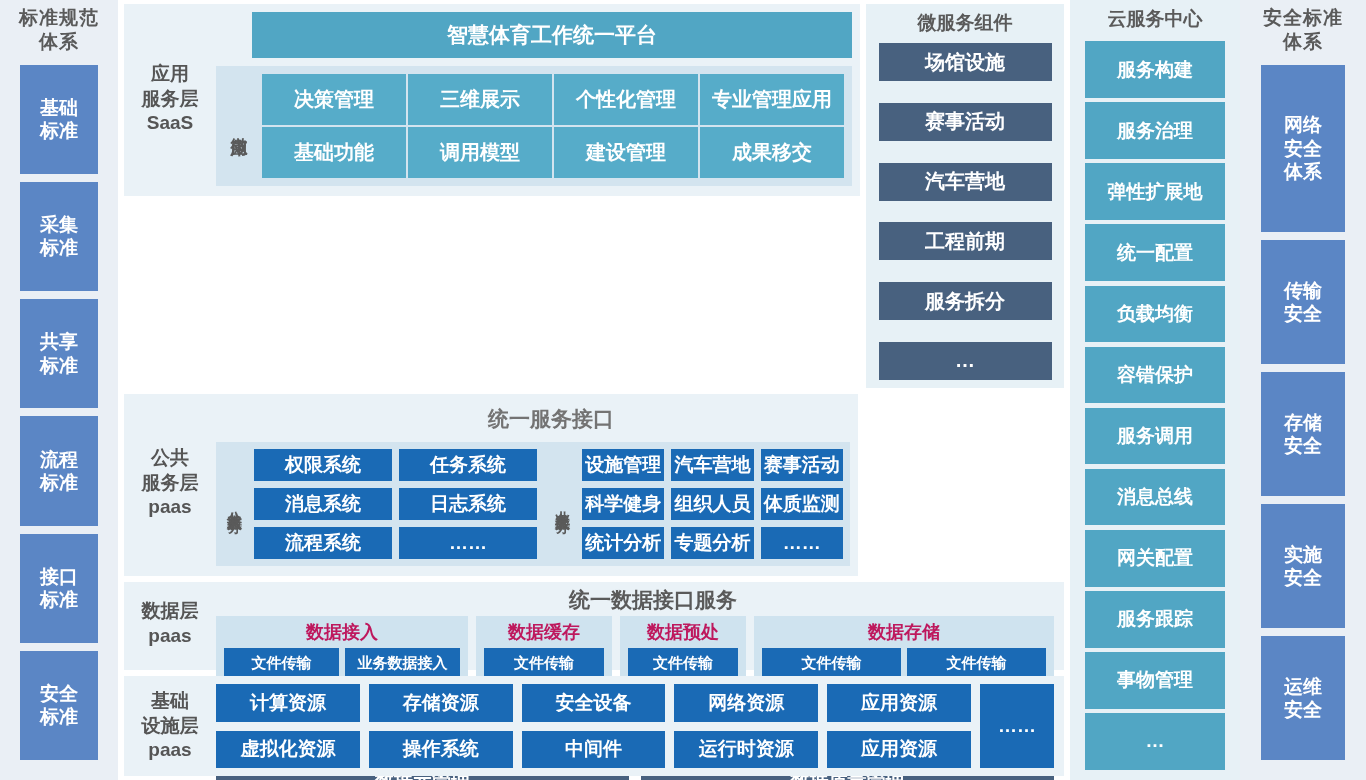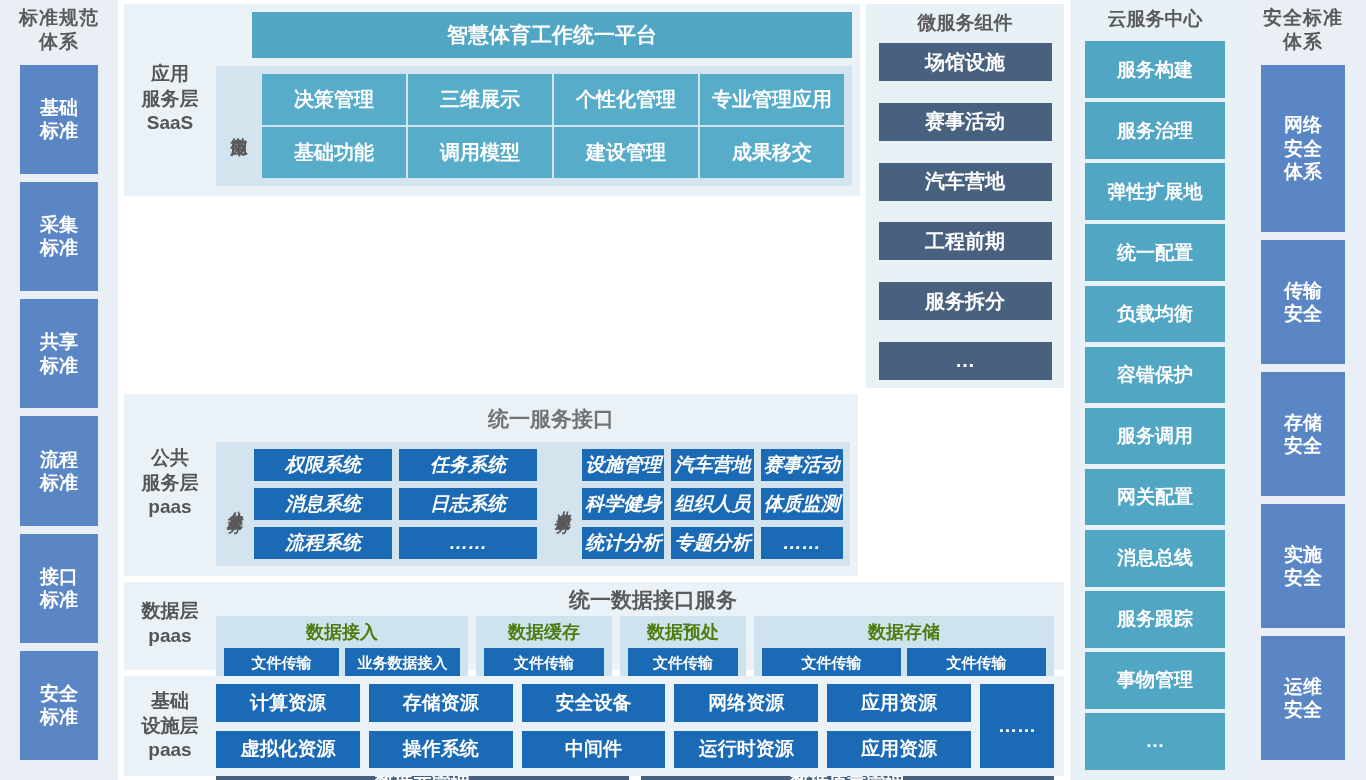--- a/index.html
+++ b/index.html
@@ -99,34 +99,34 @@
   }
   .cloud-list{ flex:1; width:100%; display:flex; flex-direction:column;
     align-items:center; justify-content:flex-start; padding-bottom:2px; }
   .cloud-item{
     width:140px; background:#51a6c4; color:#fff; font-size:19px; font-weight:bold;
     flex:1 1 0; margin:2.2px 0; display:flex; align-items:center; justify-content:center;
   }
 
   
   #pub-layer{ flex:0 0 auto; height:182px; padding:6px 8px 10px 0; }
-  .pub-grid{ display:flex; flex:1 1 auto;font-style:italic; }
+  .pub-grid{ display:flex; flex:1 1 auto; }
   .pub-group{ background:#d3e4ef; display:flex; padding:7px; gap:7px; }
   .pub-group.g1{ flex:0 0 328px; }
   .pub-group.g2{ flex:1 1 auto; }
   .pub-cells{ flex:1 1 auto; display:grid; gap:7px; }
   .g1 .pub-cells{ grid-template-columns:repeat(2,1fr); grid-template-rows:repeat(3,1fr); }
   .g2 .pub-cells{ grid-template-columns:repeat(3,1fr); grid-template-rows:repeat(3,1fr); }
   .pub-cells .bx{ background:#1a6ab5; font-size:19px; font-weight:bold; }
 
   
   #data-layer{ flex:1 1 auto; padding:6px 10px 10px 0; min-height:0; }
   .data-groups{ display:flex; gap:8px; flex:0 0 auto; height:140px; }
   .dgroup{ background:#cfe3ef; padding:4px 8px 8px; display:flex; flex-direction:column; }
-  .dgroup-title{ color:#4d7c0f; font-size:18px; font-weight:bold; text-align:center;
+  .dgroup-title{ color:#be185d; font-size:18px; font-weight:bold; text-align:center;
     margin-bottom:4px; }
   .dcells{ flex:1 1 auto; display:grid; gap:6px; }
   .dcells.c1{ grid-template-columns:1fr; grid-template-rows:repeat(3,1fr); }
   .dcells.c2{ grid-template-columns:repeat(2,1fr); grid-template-rows:repeat(3,1fr); }
   .dcells .bx{ background:#1a6ab5; font-size:15px; font-weight:bold; }
   .dg-access{ flex:0 0 252px; }
   .dg-cache{ flex:0 0 136px; }
   .dg-pre{ flex:0 0 126px; }
   .dg-store{ flex:1 1 auto; }
 
@@ -385,22 +385,22 @@
   <div id="cloud-col">
     <div class="col-title">云服务中心</div>
     <div class="cloud-list">
       <div class="cloud-item">服务构建</div>
       <div class="cloud-item">服务治理</div>
       <div class="cloud-item">弹性扩展地</div>
       <div class="cloud-item">统一配置</div>
       <div class="cloud-item">负载均衡</div>
       <div class="cloud-item">容错保护</div>
       <div class="cloud-item">服务调用</div>
+      <div class="cloud-item">消息总线</div>
       <div class="cloud-item">网关配置</div>
-      <div class="cloud-item">消息总线</div>
       <div class="cloud-item">服务跟踪</div>
       <div class="cloud-item">事物管理</div>
       <div class="cloud-item">…</div>
     </div>
   </div>
 
   <div class="rail right">
     <div class="rail-title">
       <div>安全标准</div>
       <div>体系</div>

